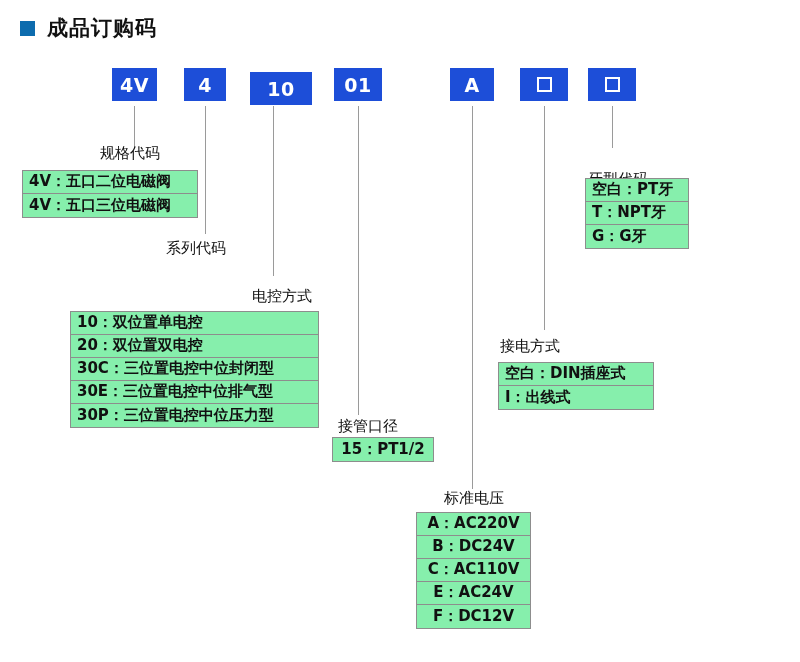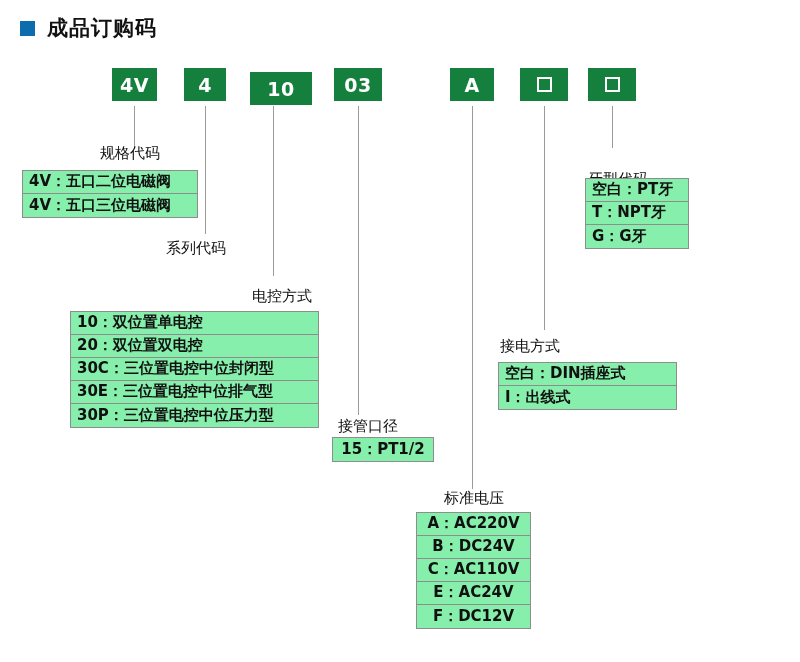--- a/index.html
+++ b/index.html
@@ -14,21 +14,21 @@
   #stage{position:absolute;left:0;top:0;width:800px;height:662px;}
 
   
   .title-row{position:absolute;left:20px;top:18px;display:flex;align-items:center;gap:12px;}
   .title-bullet{width:15px;height:15px;background:#0d6cae;display:block;}
   .title-text{font-size:21px;font-weight:bold;color:#111;letter-spacing:1px;line-height:1;}
 
   
   .code-box{
     position:absolute;
-    background:#15803d;
+    background:#1d4ed8;
     color:#ffffff;
     font-size:19px;
     font-weight:bold;
     display:flex;align-items:center;justify-content:center;
     height:33px;
     letter-spacing:0.5px;
   }
   .sq-glyph{
     display:block;
     width:15px;height:15px;
@@ -69,21 +69,21 @@
 <div id="stage">
 
   <div class="title-row">
     <span class="title-bullet"></span>
     <span class="title-text">成品订购码</span>
   </div>
 
   <div class="code-box" style="left:112px;top:68px;width:45px;">4V</div>
   <div class="code-box" style="left:184px;top:68px;width:42px;">4</div>
   <div class="code-box" style="left:250px;top:72px;width:62px;">10</div>
-  <div class="code-box" style="left:334px;top:68px;width:48px;">03</div>
+  <div class="code-box" style="left:334px;top:68px;width:48px;">01</div>
   <div class="code-box" style="left:450px;top:68px;width:44px;">A</div>
   <div class="code-box" style="left:520px;top:68px;width:48px;">
     <span class="sq-glyph"></span>
   </div>
   <div class="code-box" style="left:588px;top:68px;width:48px;">
     <span class="sq-glyph"></span>
   </div>
 
   <div class="vline" style="left:134px;top:106px;height:42px;"></div>
   <div class="vline" style="left:205px;top:106px;height:128px;"></div>
@@ -118,21 +118,21 @@
   <div class="grp-label" style="left:444px;top:490px;">标准电压</div>
   <div class="opt-table center" style="left:416px;top:512px;width:115px;">
     <div class="opt-row">A：AC220V</div>
     <div class="opt-row">B：DC24V</div>
     <div class="opt-row">C：AC110V</div>
     <div class="opt-row">E：AC24V</div>
     <div class="opt-row">F：DC12V</div>
   </div>
 
   <div class="grp-label" style="left:500px;top:338px;">接电方式</div>
-  <div class="opt-table" style="left:498px;top:362px;width:179px;">
+  <div class="opt-table" style="left:498px;top:362px;width:156px;">
     <div class="opt-row">空白：DIN插座式</div>
     <div class="opt-row">I：出线式</div>
   </div>
 
   <div class="grp-label" style="left:588px;top:171px;">牙型代码</div>
   <div class="opt-table" style="left:585px;top:178px;width:104px;">
     <div class="opt-row">空白：PT牙</div>
     <div class="opt-row">T：NPT牙</div>
     <div class="opt-row">G：G牙</div>
   </div>

